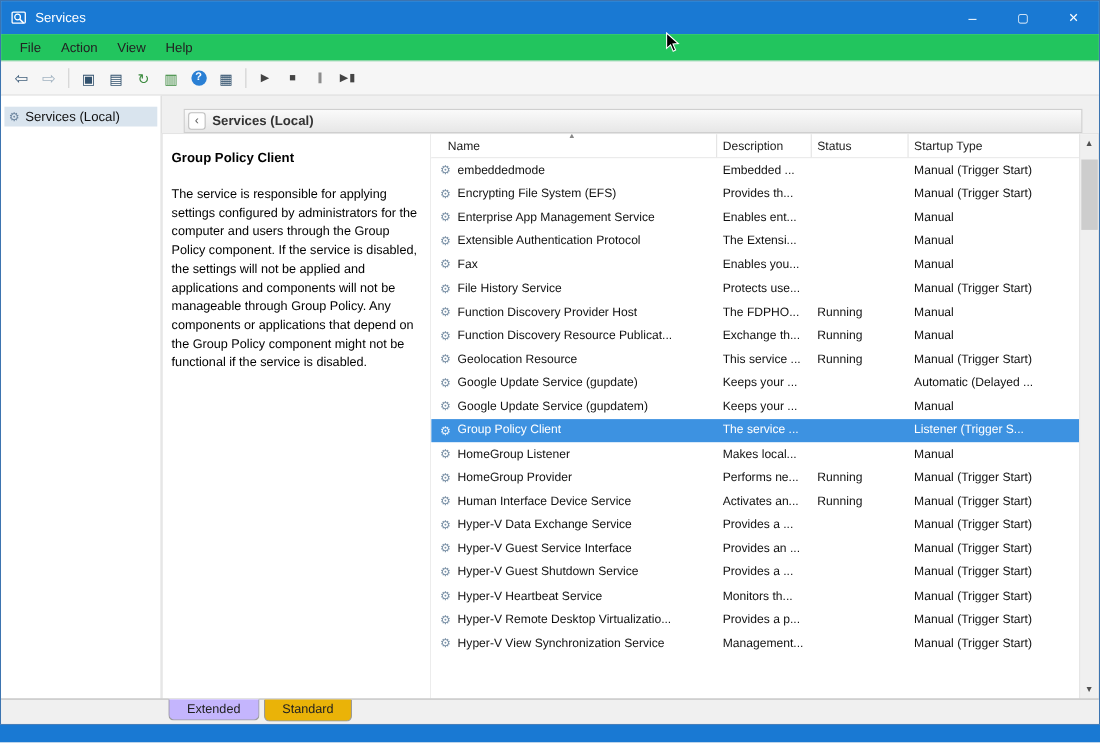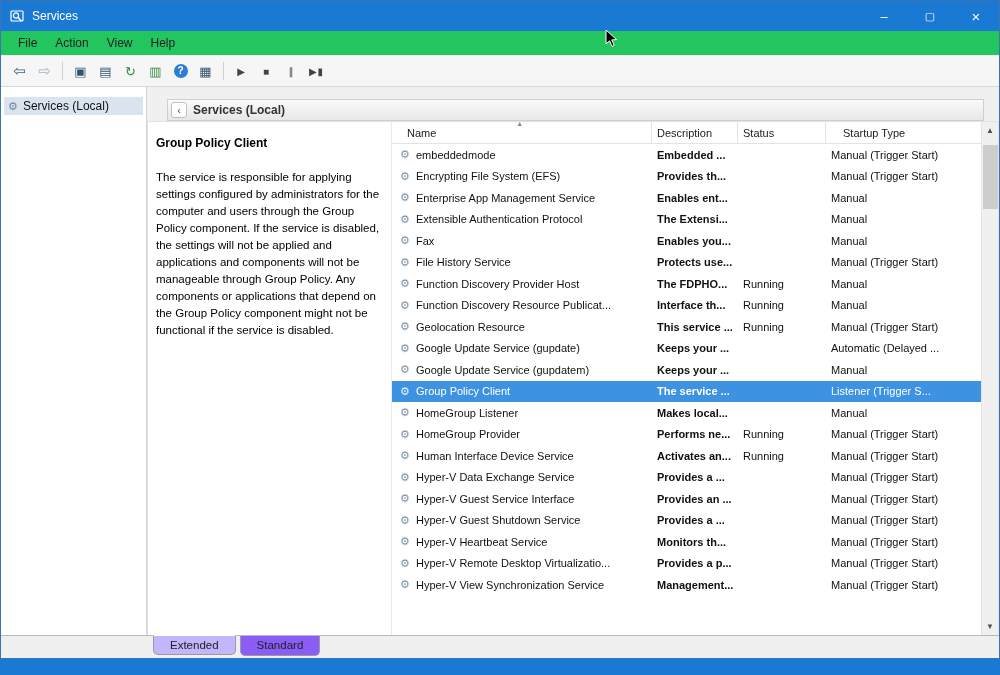--- a/index.html
+++ b/index.html
@@ -63,46 +63,46 @@
 
   .list-pane { flex:1 1 auto; display:flex; min-width:0; border-left:1px solid #eaeaea; }
   .list-body-col { flex:1 1 auto; display:flex; flex-direction:column; min-width:0; }
 
   .list-header { display:flex; height:22px; border-bottom:1px solid #e3e3e3; font-size:11px;
                  color:#222; flex:0 0 auto; background:#fff; }
   .hcol { padding-top:5px; border-right:1px solid #e3e3e3; position:relative; white-space:nowrap; overflow:hidden; }
   .hcol.col-name { width:260px; padding-left:15px; }
   .hcol.col-desc { width:86px; padding-left:5px; }
   .hcol.col-status { width:88px; padding-left:5px; }
-  .hcol.col-startup { flex:1; padding-left:5px; border-right:none;margin-left:12px; }
+  .hcol.col-startup { flex:1; padding-left:5px; border-right:none; }
   .sort-indicator { position:absolute; top:-2px; left:48%; font-size:7px; color:#888; }
 
   .rows { flex:1 1 auto; overflow:hidden; background:#fff; }
   .row { display:flex; height:21.5px; align-items:center; font-size:11px; color:#111; }
   .cell { overflow:hidden; white-space:nowrap; }
   .cell-name { width:260px; display:flex; align-items:center; padding-left:8px; }
   .gear { font-size:11px; color:#7d93a8; width:16px; flex:0 0 auto; }
-  .cell-desc { width:86px; padding-left:5px;font-weight:bold; }
+  .cell-desc { width:86px; padding-left:5px; }
   .cell-status { width:88px; padding-left:5px; }
   .cell-startup { flex:1; padding-left:5px; }
   .row.selected { background:#3d92e1; color:#fff; }
   .row.selected .gear { color:#eaf3fc; }
 
   .vscroll { width:17px; background:#f0f0f0; border-left:1px solid #e5e5e5; display:flex;
              flex-direction:column; flex:0 0 auto; }
   .scroll-arrow { height:17px; display:flex; align-items:center; justify-content:center;
                   font-size:8px; color:#505050; }
   .scroll-track { flex:1; position:relative; }
   .scroll-thumb { position:absolute; top:6px; left:1px; width:15px; height:64px; background:#cdcdcd; }
 
   
   .tabbar { height:23px; background:#f0f0f0; border-top:1px solid #b9b9b9; display:flex;
             padding-left:152px; flex:0 0 auto; }
   .tab { padding:3px 16px 0 16px; font-size:11.5px; color:#222; border:1px solid #9a9a9a; border-top:none;
-         border-radius:0 0 5px 5px; background:#8b5cf6; margin-right:4px; height:20px; }
+         border-radius:0 0 5px 5px; background:#eab308; margin-right:4px; height:20px; }
   .tab.active { background:#c4b5fd; margin-top:-1px; border-top:1px solid #fff; }
 
   
   .taskbar-strip { position:absolute; left:0; bottom:0; width:1000px; height:16px; background:#1979d3; }
 
   
   .cursor { position:absolute; left:605px; top:29px; z-index:50; }
 </style>
 </head>
 <body>
@@ -284,21 +284,21 @@
     <div class="cell cell-desc">The FDPHO...</div>
     <div class="cell cell-status">Running</div>
     <div class="cell cell-startup">Manual</div>
   </div>
 
   <div class="row">
     <div class="cell cell-name">
       <span class="gear">⚙</span>
       <span>Function Discovery Resource Publicat...</span>
     </div>
-    <div class="cell cell-desc">Interface th...</div>
+    <div class="cell cell-desc">Exchange th...</div>
     <div class="cell cell-status">Running</div>
     <div class="cell cell-startup">Manual</div>
   </div>
 
   <div class="row">
     <div class="cell cell-name">
       <span class="gear">⚙</span>
       <span>Geolocation Resource</span>
     </div>
     <div class="cell cell-desc">This service ...</div>

